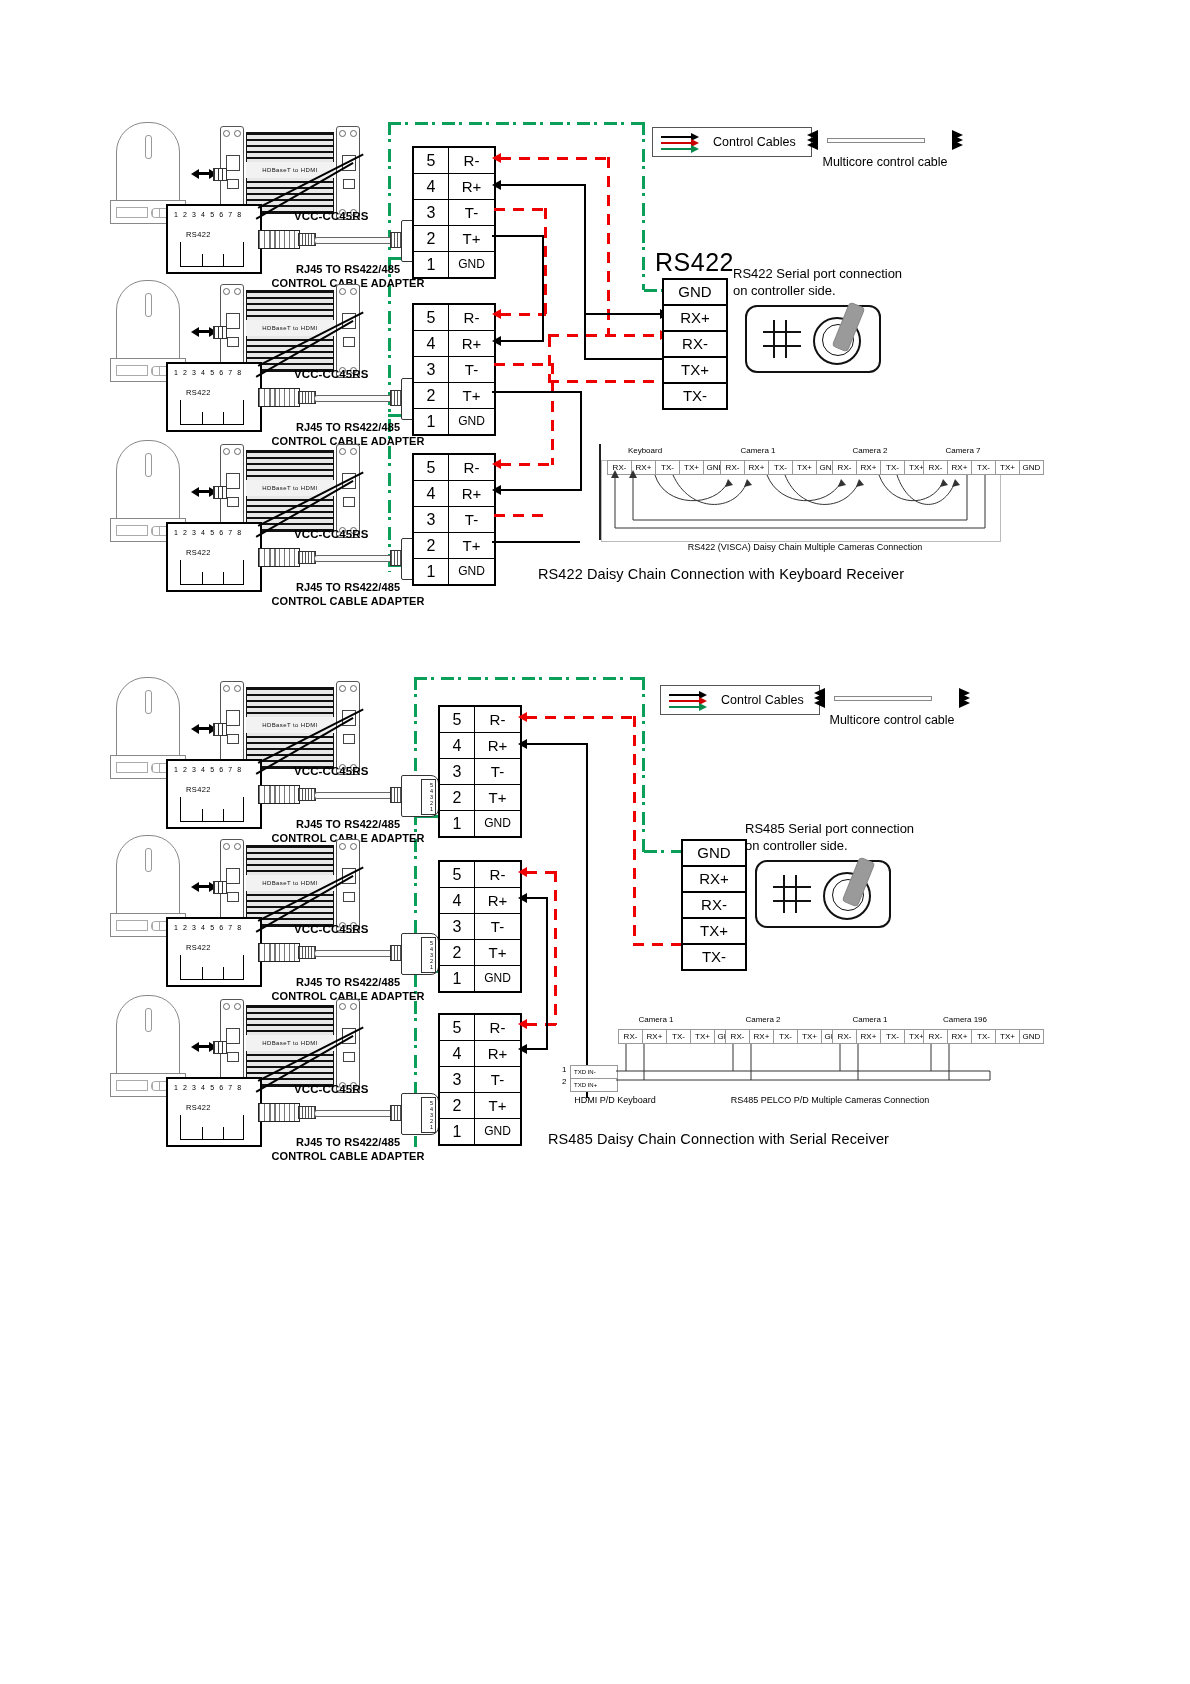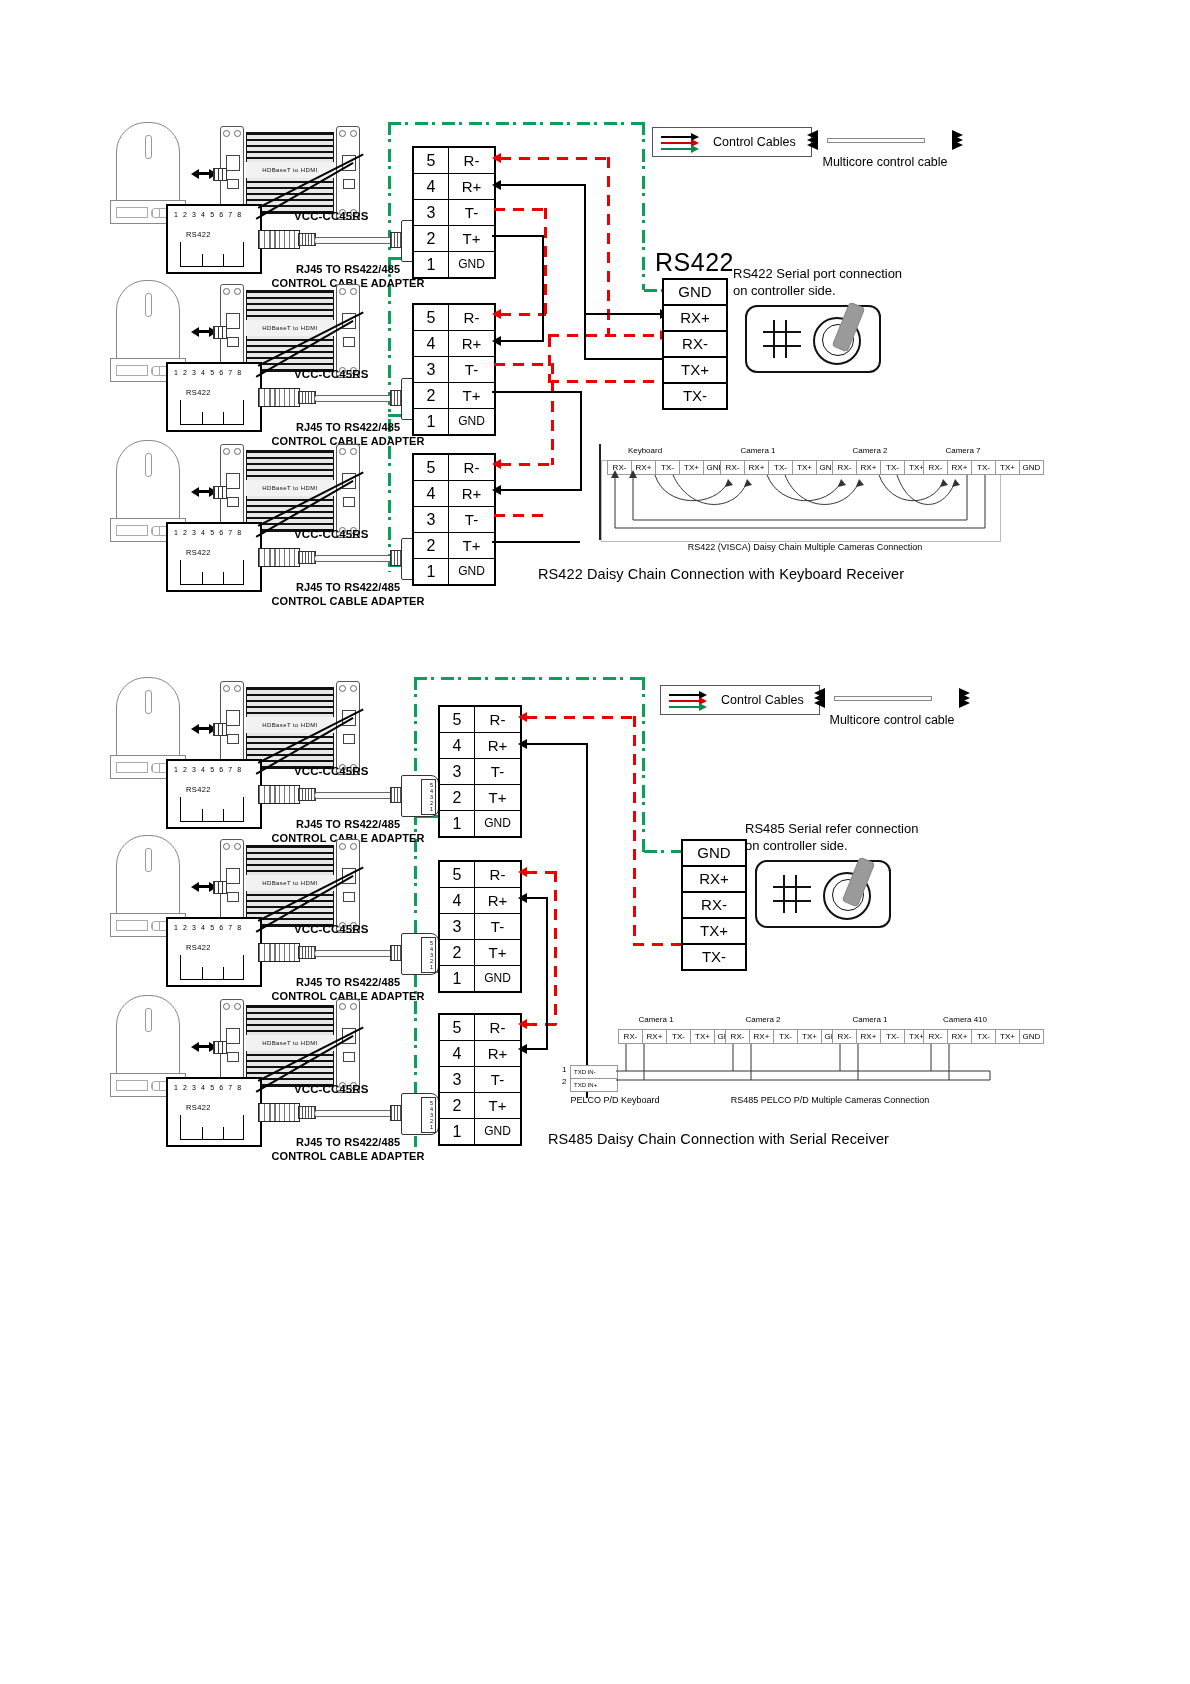--- a/index.html
+++ b/index.html
@@ -794,21 +794,21 @@
 
   <div class="ctl" style="left:681px;top:194px;">
     <div>GND</div>
     <div>RX+</div>
     <div>RX-</div>
     <div>TX+</div>
     <div>TX-</div>
   </div>
 
   <div class="ctrl-txt" style="left:745px;top:175px;width:215px;">
-    <span>RS485 Serial refer connection</span><br>
+    <span>RS485 Serial port connection</span><br>
     <span>on controller side.</span>
   </div>
   <div class="ctrl-pic" style="left:755px;top:215px;">
     <div class="keypad">
       <i style="left:10px;top:0;width:1.8px;height:38px;"></i>
       <i style="left:22px;top:0;width:1.8px;height:38px;"></i>
       <i style="left:0;top:11px;width:38px;height:1.8px;"></i>
       <i style="left:0;top:25px;width:38px;height:1.8px;"></i>
     </div>
     <div class="joy-o"></div>
@@ -817,21 +817,21 @@
   </div>
 
   <div class="chain" style="left:560px;top:370px;width:450px;height:120px;">
 
     <div class="pelco" style="left:10px;top:50px;width:46px;">
       <div>TXD IN-</div>
       <div>TXD IN+</div>
     </div>
     <div class="pelco-n" style="left:2px;top:50px;">1</div>
     <div class="pelco-n" style="left:2px;top:62px;">2</div>
-    <div class="chain-cap" style="left:0;top:80px;width:110px;">PELCO P/D Keyboard</div>
+    <div class="chain-cap" style="left:0;top:80px;width:110px;">HDMI P/D Keyboard</div>
 
     <div class="devname" style="left:58px;top:0px;width:76px;">Camera 1</div>
     <div class="devblk" style="left:58px;top:14px;">
       <b>RX-</b>
       <b>RX+</b>
       <b>TX-</b>
       <b>TX+</b>
       <b>GND</b>
     </div>
 
@@ -848,21 +848,21 @@
     <div class="devblk" style="left:272px;top:14px;">
       <b>RX-</b>
       <b>RX+</b>
       <b>TX-</b>
       <b>TX+</b>
       <b>GND</b>
     </div>
 
     <div class="dots" style="left:378px;top:16px;">● ● ●</div>
 
-    <div class="devname" style="left:365px;top:0px;width:80px;">Camera 410</div>
+    <div class="devname" style="left:365px;top:0px;width:80px;">Camera 196</div>
     <div class="devblk" style="left:363px;top:14px;">
       <b>RX-</b>
       <b>RX+</b>
       <b>TX-</b>
       <b>TX+</b>
       <b>GND</b>
     </div>
 
     <svg width="450" height="70" style="position:absolute;left:0;top:27px;">
       <g stroke="#333" fill="none" stroke-width="1">

